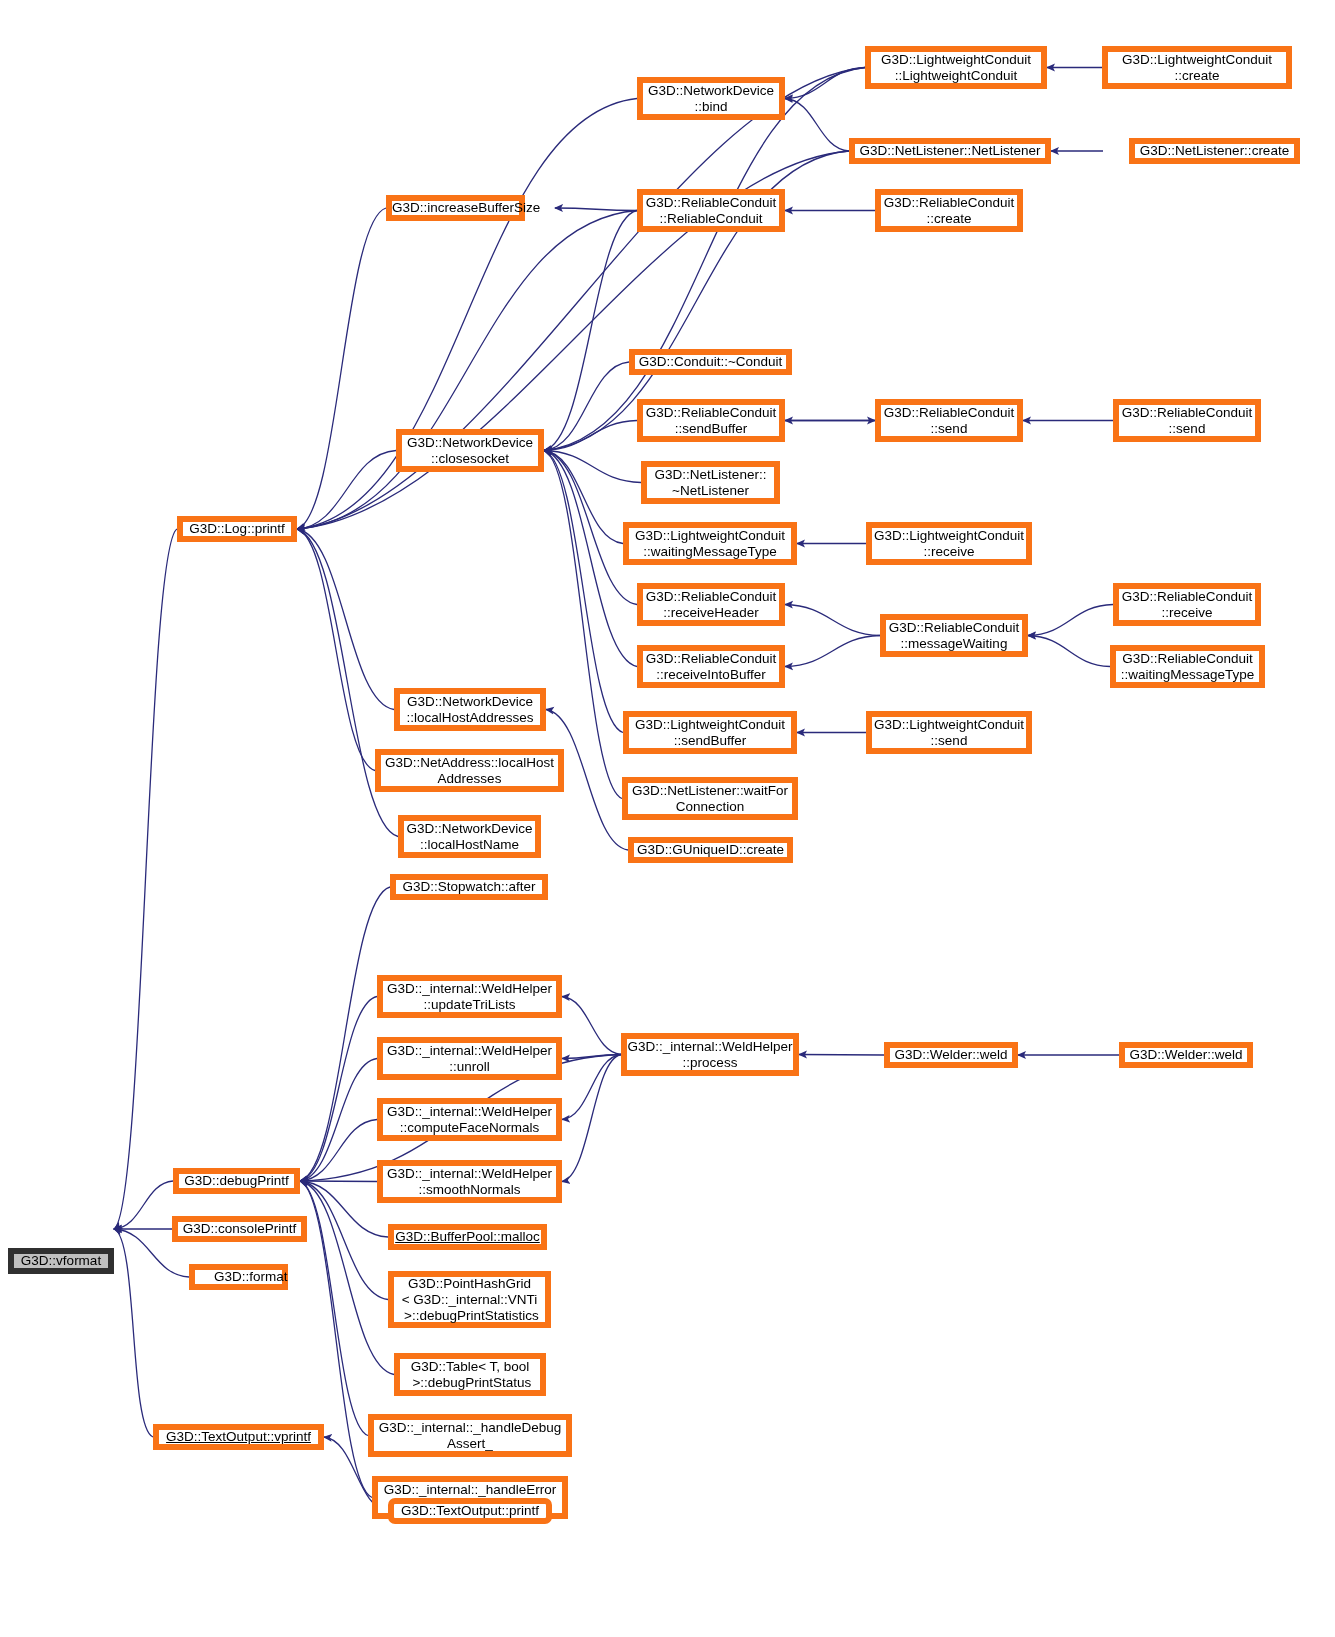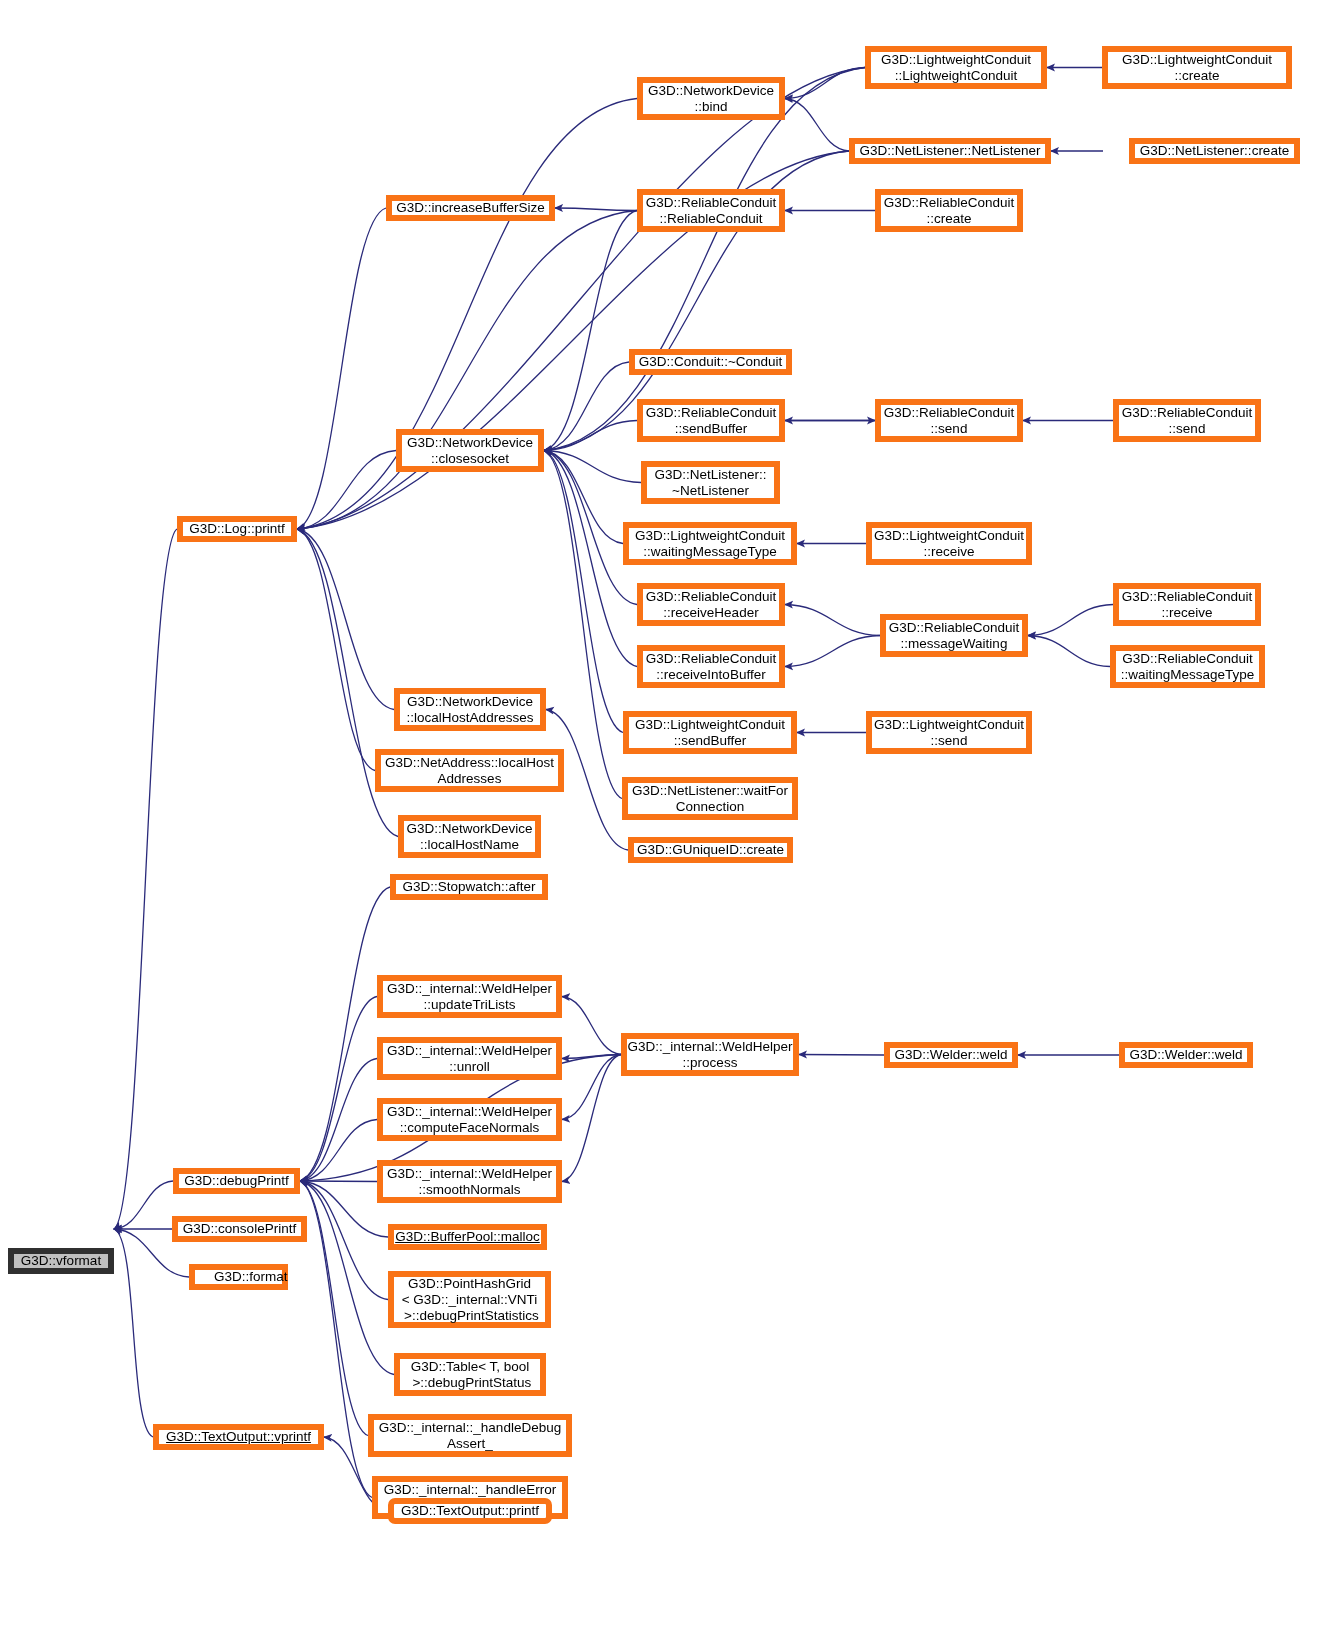--- a/index.html
+++ b/index.html
@@ -121,21 +121,21 @@
         <path d="M388,1511 C357.28,1508.04 354.72,1439.96 324,1437" fill="none" stroke="#2a2a7a" stroke-width="1.3" marker-end="url(#arrowhead)"></path>
       </g>
   </svg>
   <div id="nodes-layer">
       <div class="node current" style="left: 8px; top: 1216px; width: 106px; height: 26px;"><span>G3D::vformat</span></div>
       <div class="node" style="left: 177px; top: 516px; width: 120px; height: 26px;"><span>G3D::Log::printf</span></div>
       <div class="node" style="left: 173px; top: 1168px; width: 127px; height: 26px;"><span>G3D::debugPrintf</span></div>
       <div class="node" style="left: 172px; top: 1216px; width: 135px; height: 26px;"><span>G3D::consolePrintf</span></div>
       <div class="node" style="left: 189px; top: 1264px; width: 99px; height: 26px; padding-left: 19px;"><span>G3D::format</span></div>
       <div class="node" style="left: 153px; top: 1424px; width: 171px; height: 26px; text-decoration: underline;"><span>G3D::TextOutput::vprintf</span></div>
-      <div class="node" style="left: 386px; top: 195px; width: 169px; height: 26px; align-items: center;"><span>G3D::increaseBufferSize</span></div>
+      <div class="node" style="left: 386px; top: 195px; width: 139px; height: 26px; align-items: center;"><span>G3D::increaseBufferSize</span></div>
       <div class="node" style="left: 637px; top: 77px; width: 148px; height: 43px;"><span>G3D::NetworkDevice
 ::bind</span></div>
       <div class="node" style="left: 865px; top: 46px; width: 182px; height: 43px;"><span>G3D::LightweightConduit
 ::LightweightConduit</span></div>
       <div class="node" style="left: 1102px; top: 46px; width: 190px; height: 43px;"><span>G3D::LightweightConduit
 ::create</span></div>
       <div class="node" style="left: 849px; top: 138px; width: 202px; height: 26px;"><span>G3D::NetListener::NetListener</span></div>
       <div class="node" style="left: 1103px; top: 138px; width: 171px; height: 26px; margin-left: 26px;"><span>G3D::NetListener::create</span></div>
       <div class="node" style="left: 637px; top: 189px; width: 148px; height: 43px;"><span>G3D::ReliableConduit
 ::ReliableConduit</span></div>

